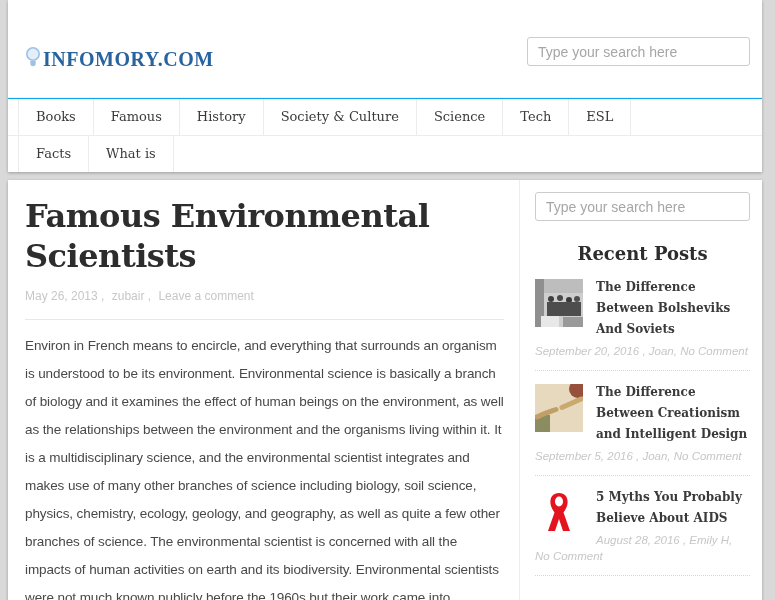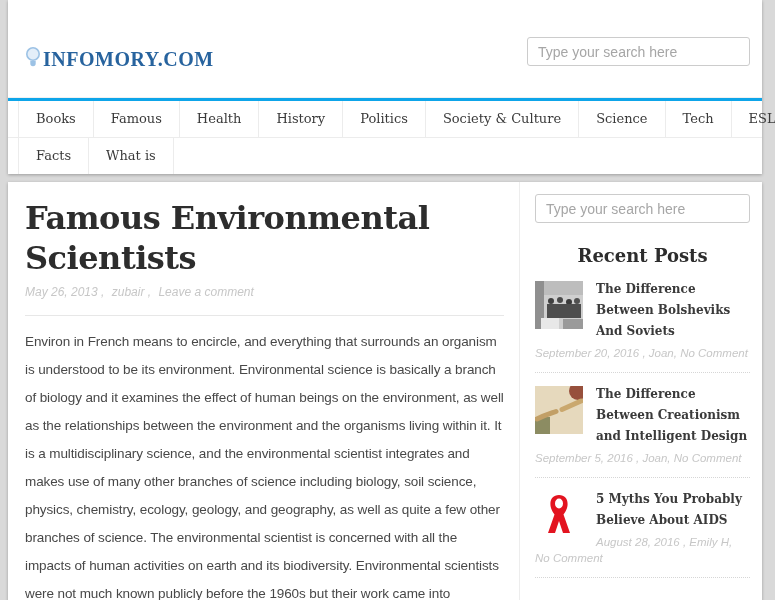--- a/index.html
+++ b/index.html
@@ -22,36 +22,36 @@
   .search-box input, .sb-search input {
     width:100%; height:29px; border:1px solid #ccc; border-radius:3px;
     padding:0 10px; font-size:14px; color:#555; outline:none; background:#fff;
     font-family:"Liberation Sans", sans-serif;
   }
   .search-box input::placeholder, .sb-search input::placeholder { color:#a6a6a6; }
 
   
   .nav { border-top:1px solid #f1f1f1; }
   .nav-row { display:flex; border-top:1px solid #ececec; }
-  .nav-row:first-child { border-top:3px solid #0ea5e9; }
+  .nav-row:first-child { border-top:1px solid #0ea5e9; }
   .nav-item {
     display:block; padding:9px 17px; font-family:"DejaVu Serif", serif;
     font-size:13px; line-height:18px; color:#3a3a3a; text-decoration:none;
     border-right:1px solid #ececec; cursor:pointer; white-space:nowrap;
   }
   .nav-item:first-child { border-left:1px solid #ececec; margin-left:10px; }
 
   
   .content-wrap { margin-top:8px; display:flex; min-height:421px; }
   .main { width:512px; padding:10px 15px 0 17px; border-right:1px solid #ededed; }
   .article-title {
     margin:6px 0 0; font-family:"DejaVu Serif", serif; font-weight:bold;
     font-size:32px; line-height:40px; color:#2d2d2d; letter-spacing:-.5px;
   }
-  .article-meta { margin-top:7px; font-style:italic; font-size:12px; color:#c7c7c7; }
+  .article-meta { margin-top:13px; font-size:12px; color:#c7c7c7; }
   .article-meta span { margin-right:4px; }
   .article-meta .m-link { cursor:pointer; }
   .article-rule { border:0; border-top:1px solid #e7e7e7; margin:16px 0 0; }
   .article-body {
     margin-top:12px; font-size:13.5px; line-height:28px; color:#484848;
     letter-spacing:-.1px;
   }
 
   
   .sidebar { flex:1; padding:12px 12px 0 15px; }
@@ -88,23 +88,21 @@
       </a>
       <div class="search-box">
         <input type="text" placeholder="Type your search here" style="">
       </div>
     </div>
 
     <nav class="nav">
       <div class="nav-row">
         <a class="nav-item">Books</a>
         <a class="nav-item">Famous</a>
-        <a class="nav-item">Health</a>
         <a class="nav-item">History</a>
-        <a class="nav-item">Politics</a>
         <a class="nav-item">Society &amp; Culture</a>
         <a class="nav-item">Science</a>
         <a class="nav-item">Tech</a>
         <a class="nav-item">ESL</a>
 
       </div>
       <div class="nav-row">
         <a class="nav-item">Facts</a>
         <a class="nav-item">What is</a>
       </div>

